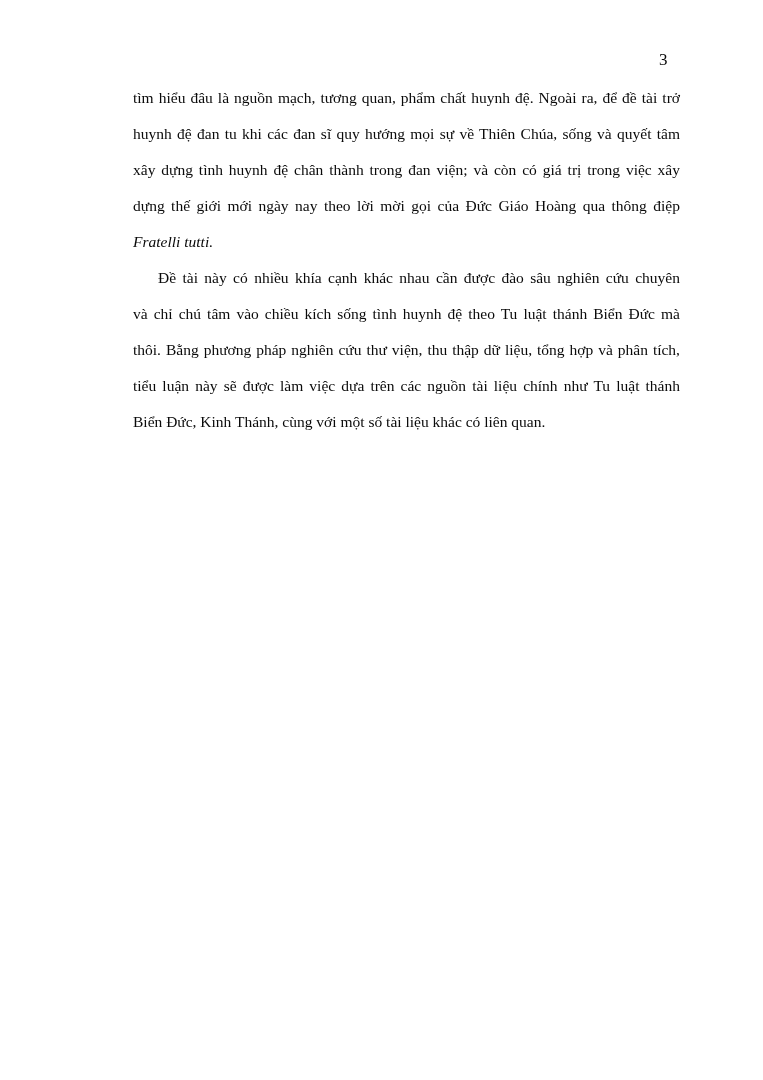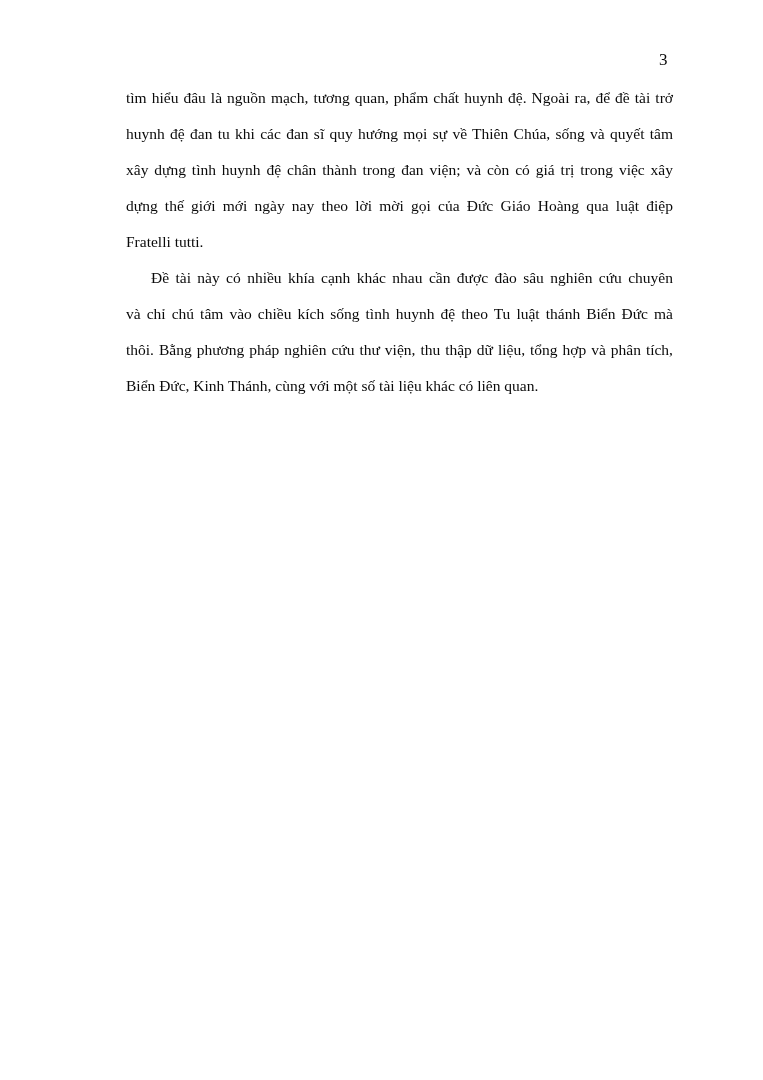--- a/index.html
+++ b/index.html
@@ -14,54 +14,55 @@
   }
   .page-number {
     position: absolute;
     top: 50px;
     left: 659px;
     font-size: 17px;
     line-height: 20px;
   }
   .body-text {
     position: absolute;
-    left: 126px;
+    left: 133px;
     top: 80px;
     width: 547px;
   }
   .line {
     font-size: 15.5px;
     line-height: 36px;
     height: 36px;
     white-space: normal;
     text-align: justify;
     text-align-last: justify;
   }
   .line.flush { text-align-last: left; }
   .line.indent { text-indent: 25px; }
-  .line.italic { }
+  .line.italic { font-style: italic; }
 </style>
 </head>
 <body>
 
 <div class="page">
 
   <div class="page-number">3</div>
 
   <div class="body-text">
 
     <div class="para">
       <div class="line">tìm hiểu đâu là nguồn mạch, tương quan, phẩm chất huynh đệ. Ngoài ra, để đề tài trở</div>
       <div class="line">huynh đệ đan tu khi các đan sĩ quy hướng mọi sự về Thiên Chúa, sống và quyết tâm</div>
       <div class="line">xây dựng tình huynh đệ chân thành trong đan viện; và còn có giá trị trong việc xây</div>
-      <div class="line">dựng thế giới mới ngày nay theo lời mời gọi của Đức Giáo Hoàng qua luật điệp</div>
+      <div class="line">dựng thế giới mới ngày nay theo lời mời gọi của Đức Giáo Hoàng qua thông điệp</div>
       <div class="line flush italic">Fratelli tutti.</div>
     </div>
 
     <div class="para">
       <div class="line indent">Đề tài này có nhiều khía cạnh khác nhau cần được đào sâu nghiên cứu chuyên</div>
       <div class="line">và chỉ chú tâm vào chiều kích sống tình huynh đệ theo Tu luật thánh Biển Đức mà</div>
       <div class="line">thôi. Bằng phương pháp nghiên cứu thư viện, thu thập dữ liệu, tổng hợp và phân tích,</div>
+      <div class="line">tiểu luận này sẽ được làm việc dựa trên các nguồn tài liệu chính như Tu luật thánh</div>
       <div class="line flush">Biển Đức, Kinh Thánh, cùng với một số tài liệu khác có liên quan.</div>
     </div>
 
   </div>
 </div>
 
 </body></html>

